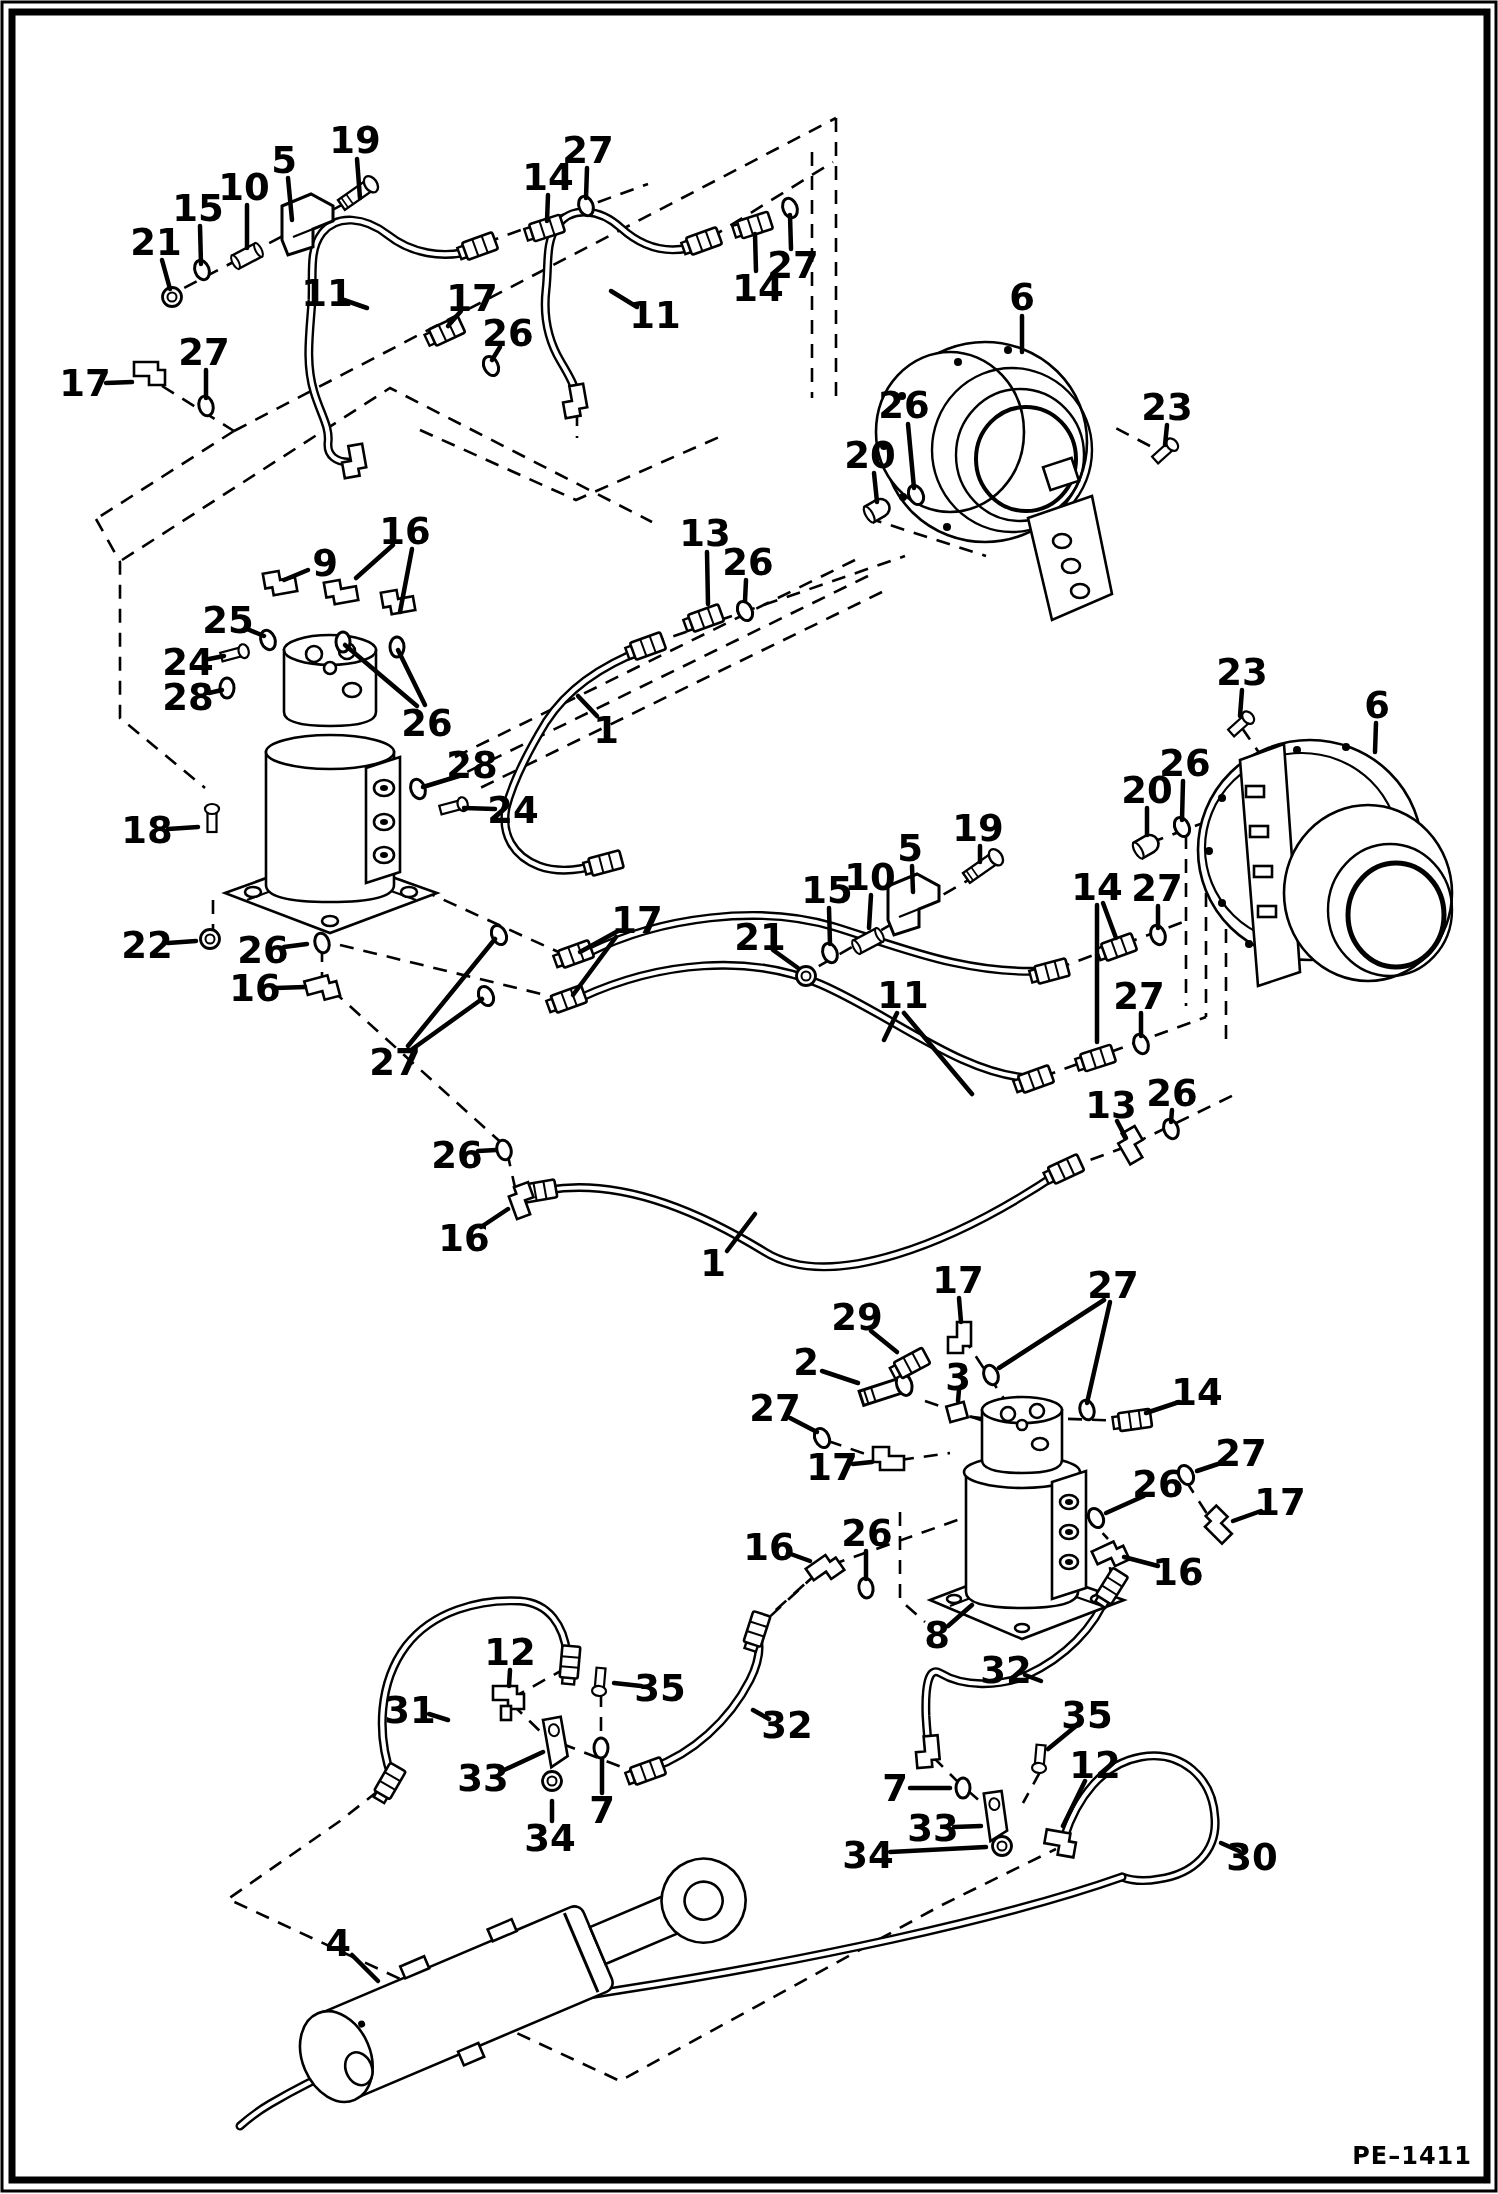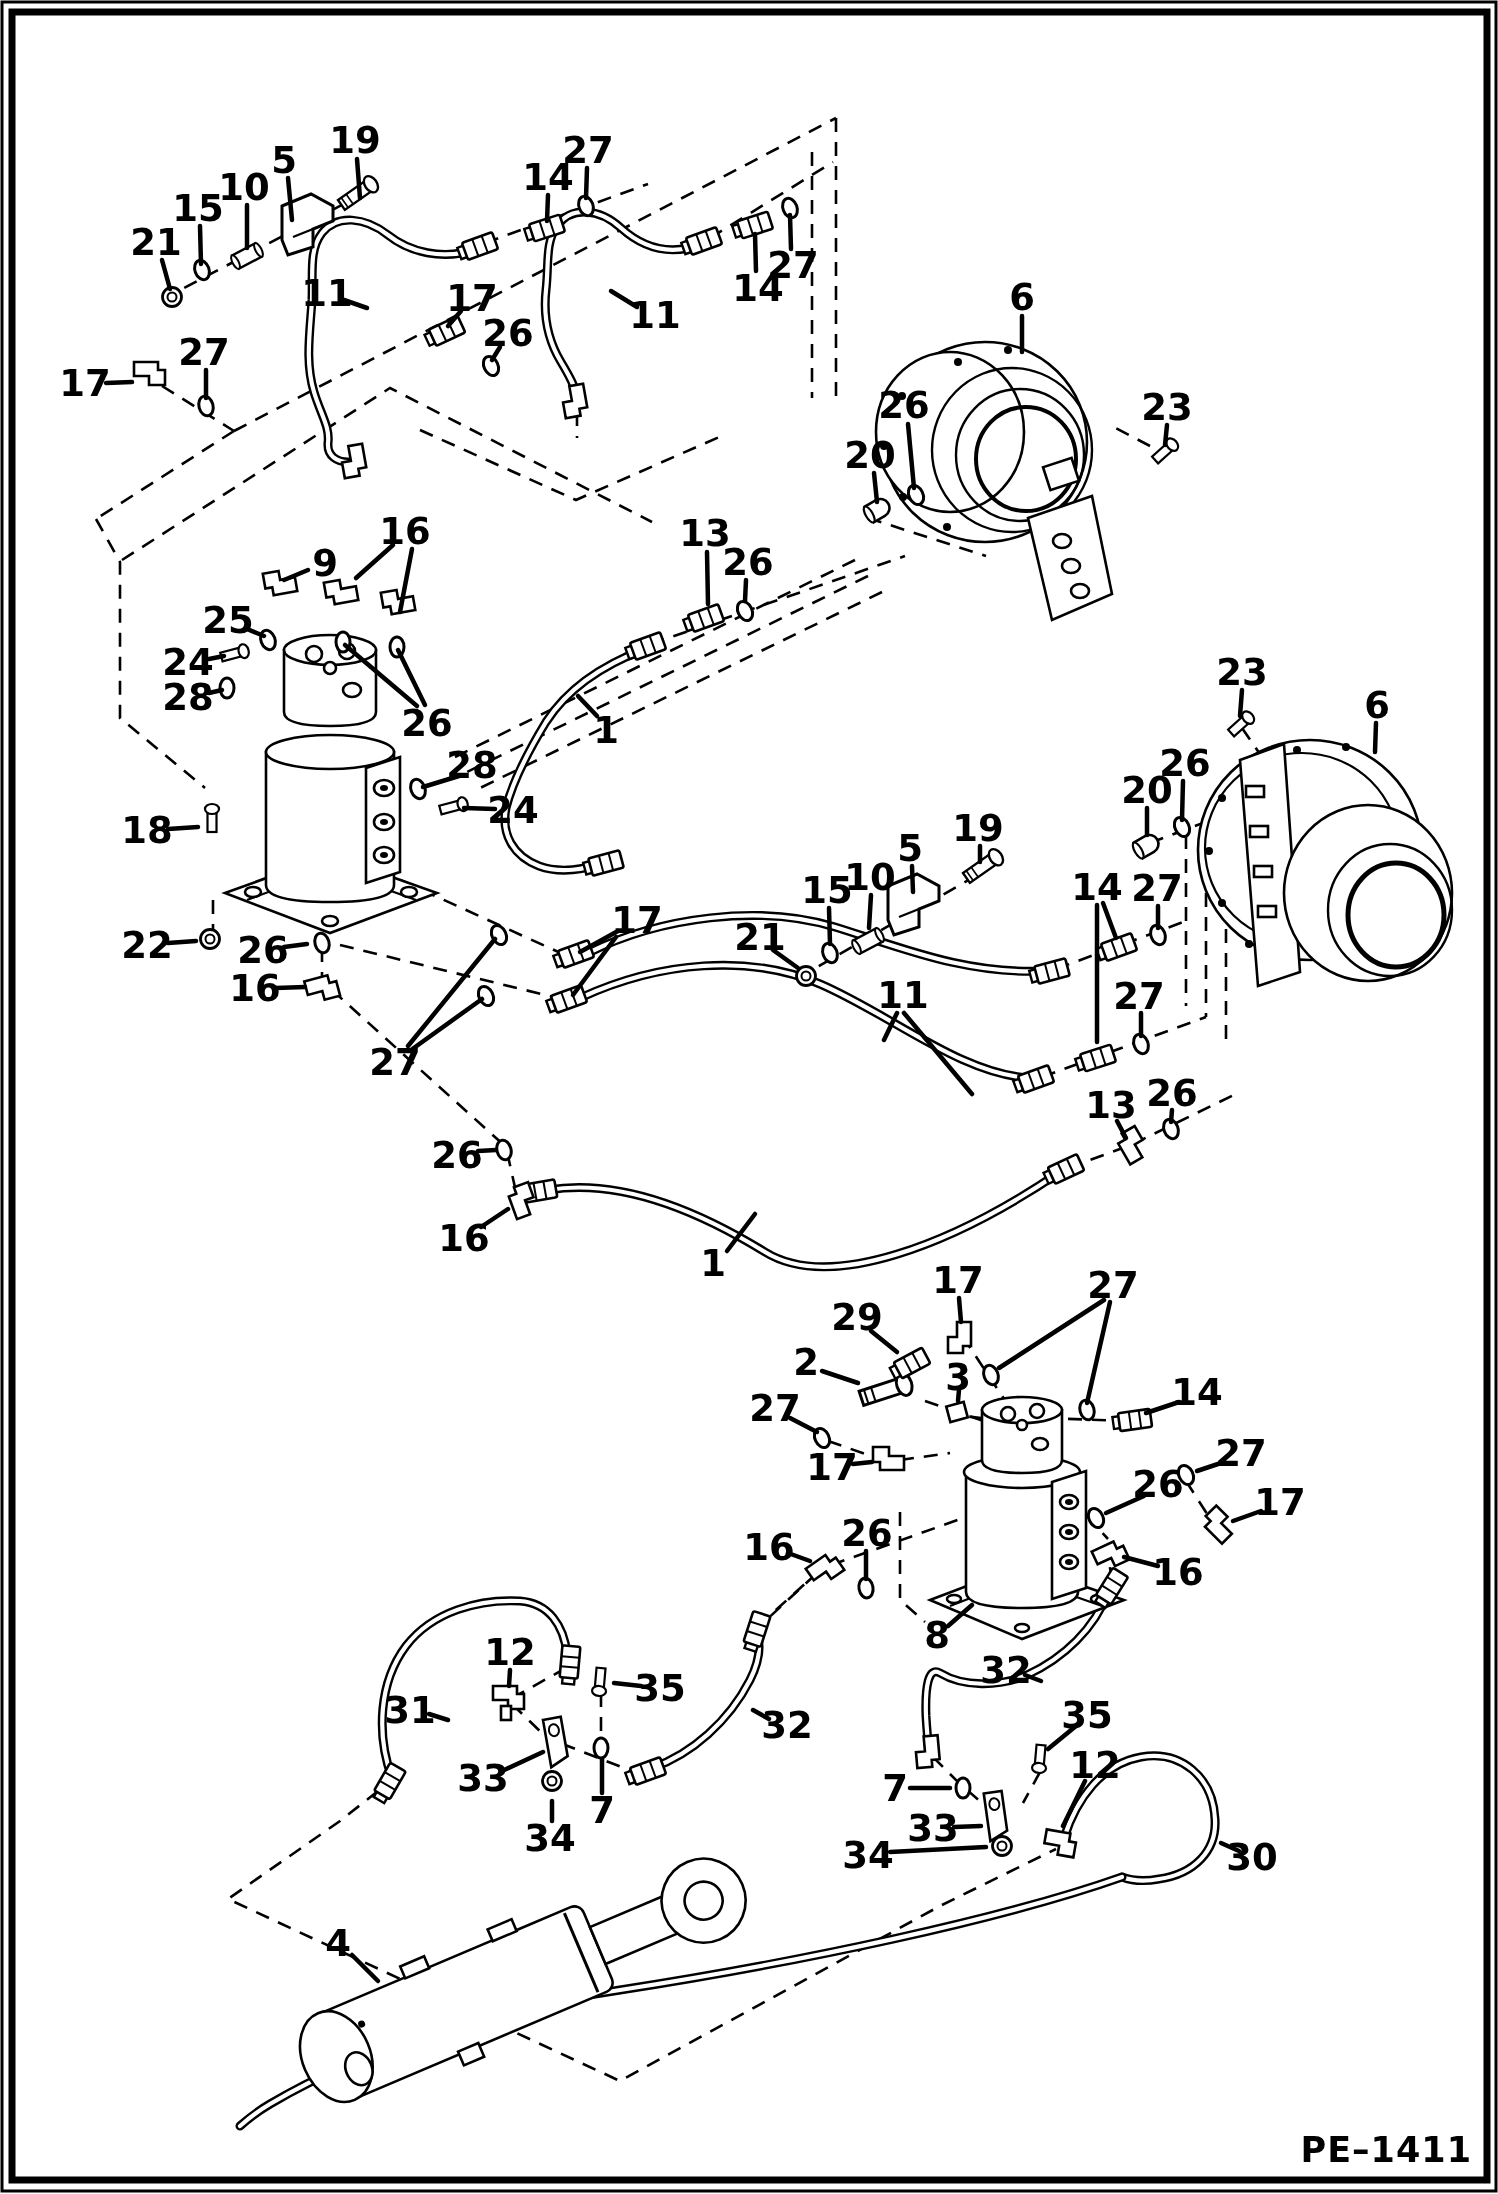--- a/index.html
+++ b/index.html
@@ -1,19 +1,19 @@
 <!DOCTYPE html>
 <html><head>
 <meta charset="utf-8">
 <style>
   html,body{margin:0;padding:0;background:#fff;}
   .page{position:relative;width:1498px;height:2194px;background:#fff;overflow:hidden;}
   .page svg{position:absolute;left:0;top:0;}
   .page-id{position:absolute;right:26px;bottom:24px;font-family:"DejaVu Sans","Liberation Sans",sans-serif;
-           font-weight:bold;font-size:35px;color:#000;letter-spacing:1px;}
+           font-weight:bold;font-size:24px;color:#000;letter-spacing:1px;}
   .callout-label{font-family:"DejaVu Sans","Liberation Sans",sans-serif;font-weight:bold;font-size:37px;fill:#000;}
   .leader{stroke:#000;stroke-width:4.5;stroke-linecap:round;}
   .hose{stroke:#000;stroke-width:9;fill:none;stroke-linecap:round;}
   .hose-core{stroke:#fff;stroke-width:4.2;fill:none;stroke-linecap:round;}
   .dash{stroke:#000;stroke-width:2.6;fill:none;stroke-dasharray:14 10;}
   .part{stroke:#000;stroke-width:2.6;fill:#fff;}
   .ln{stroke:#000;fill:none;}
 </style>
 </head>
 <body>

